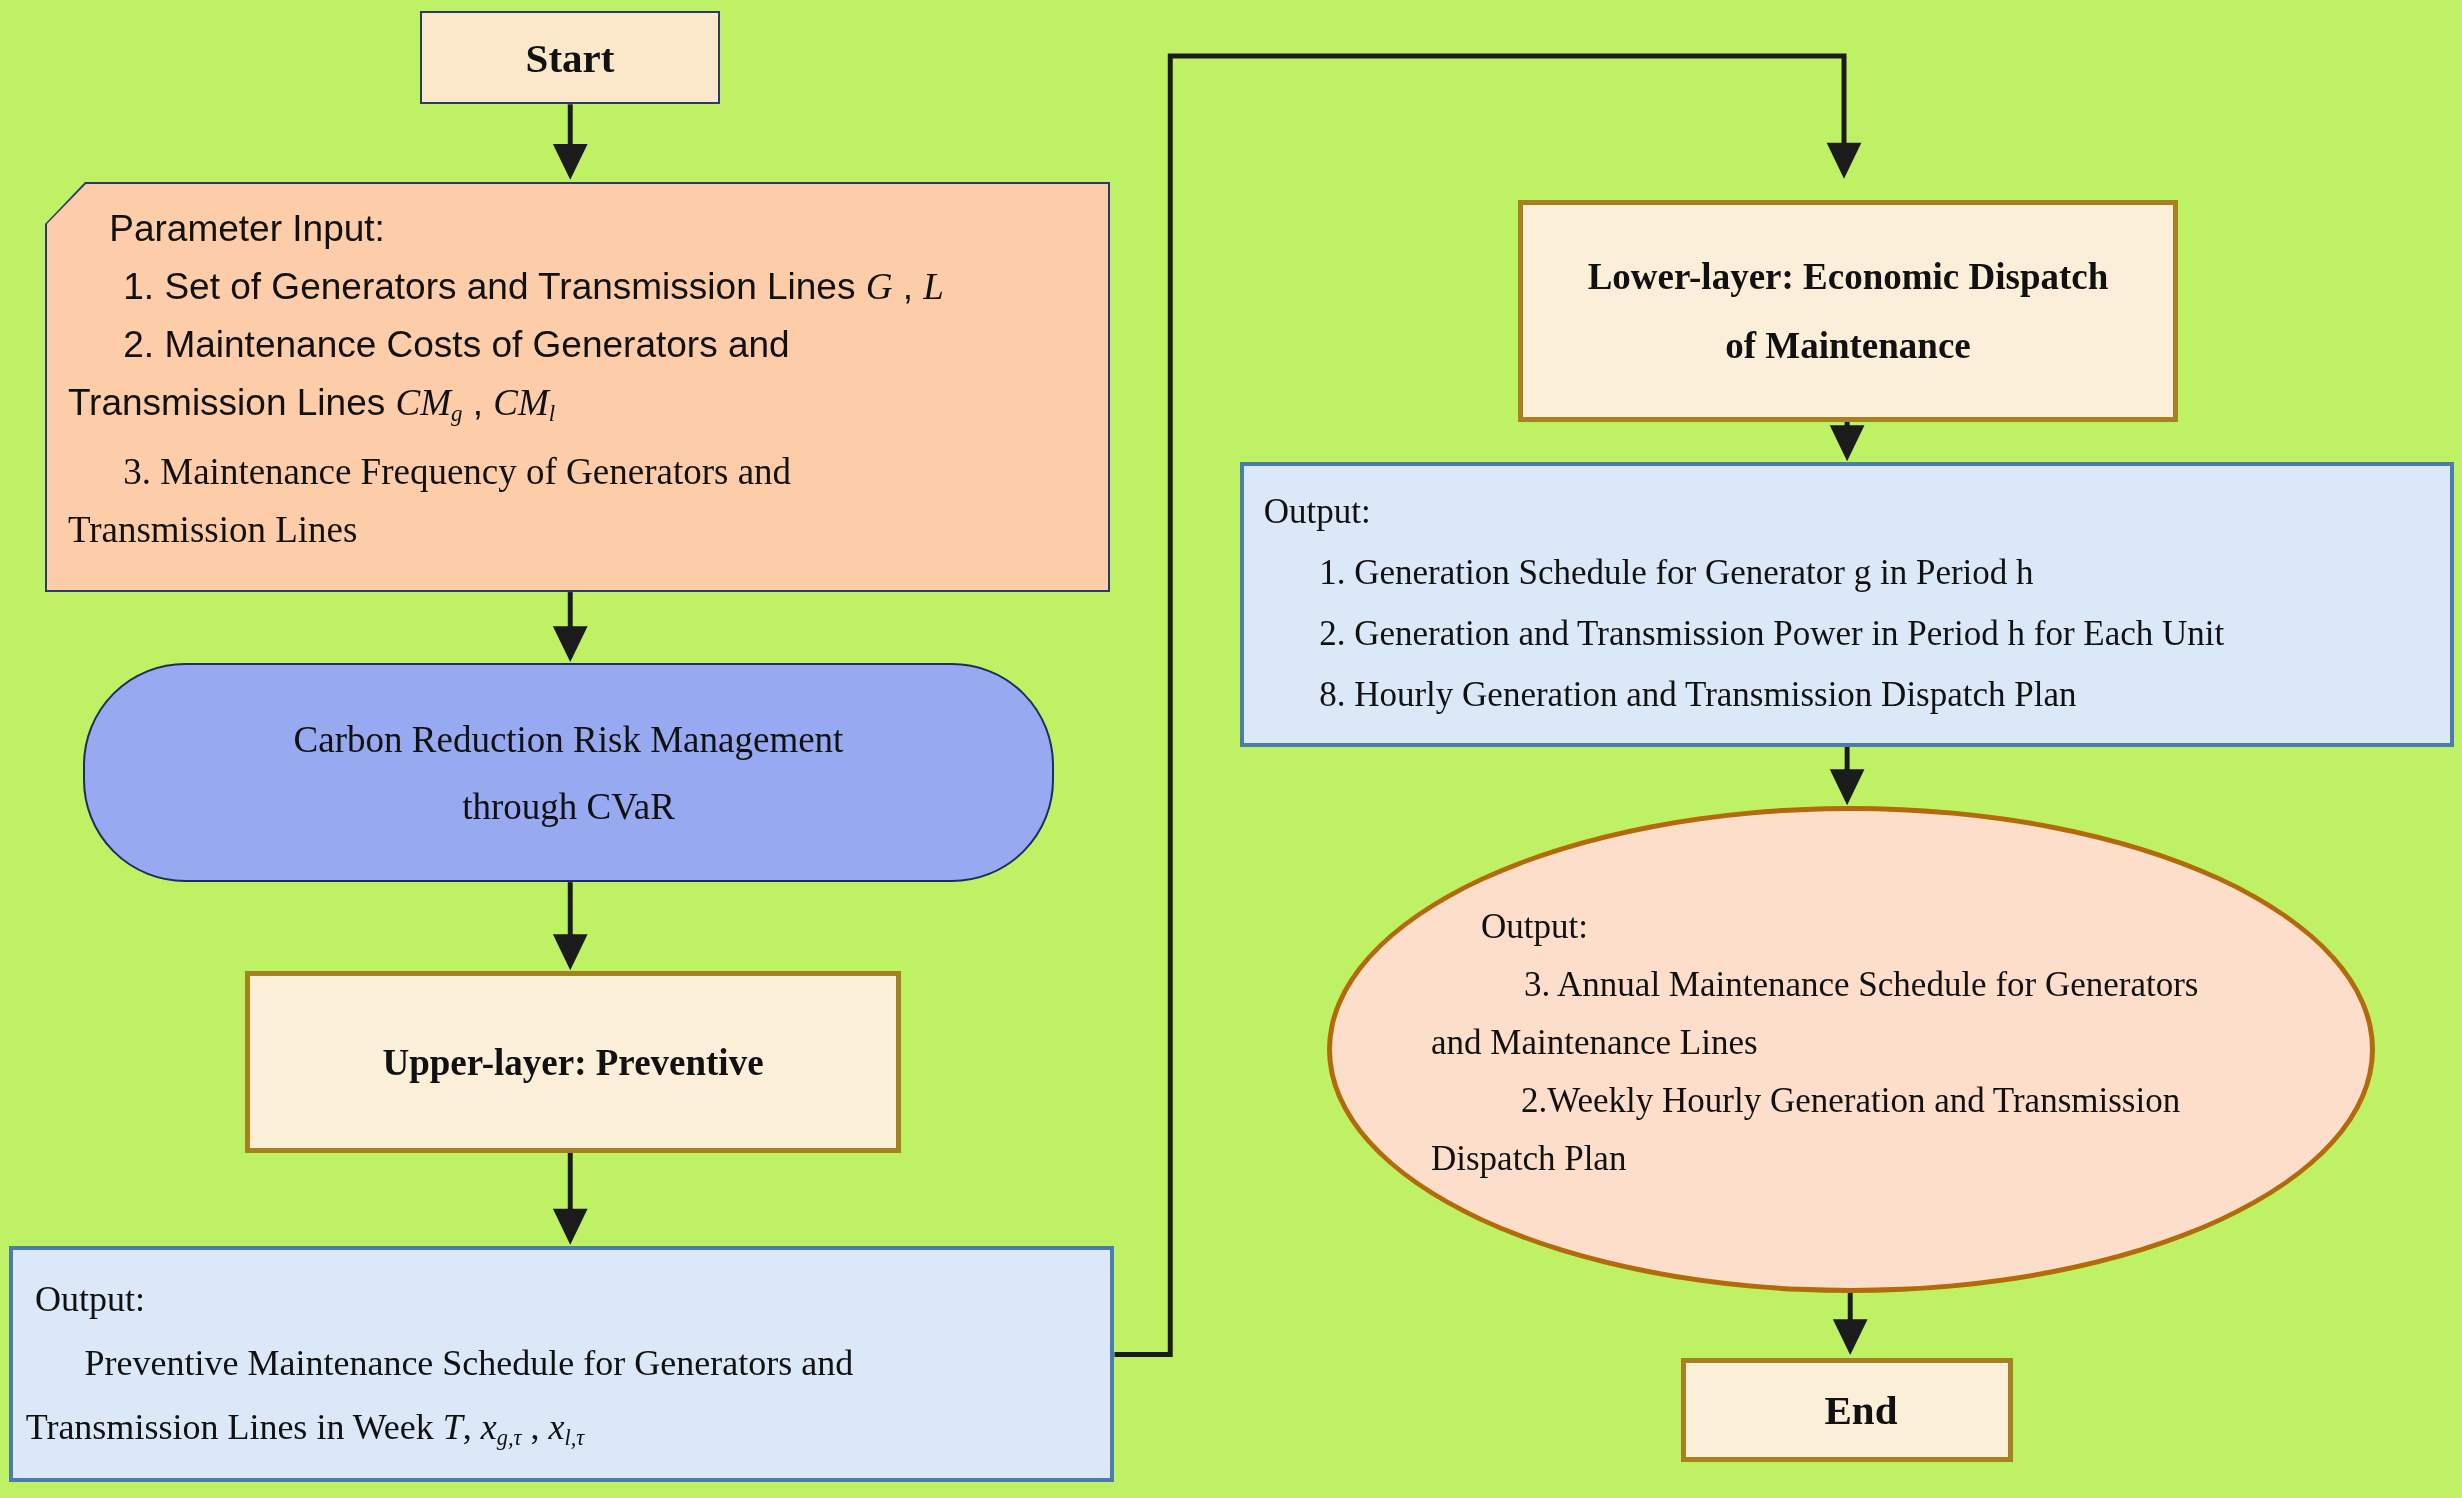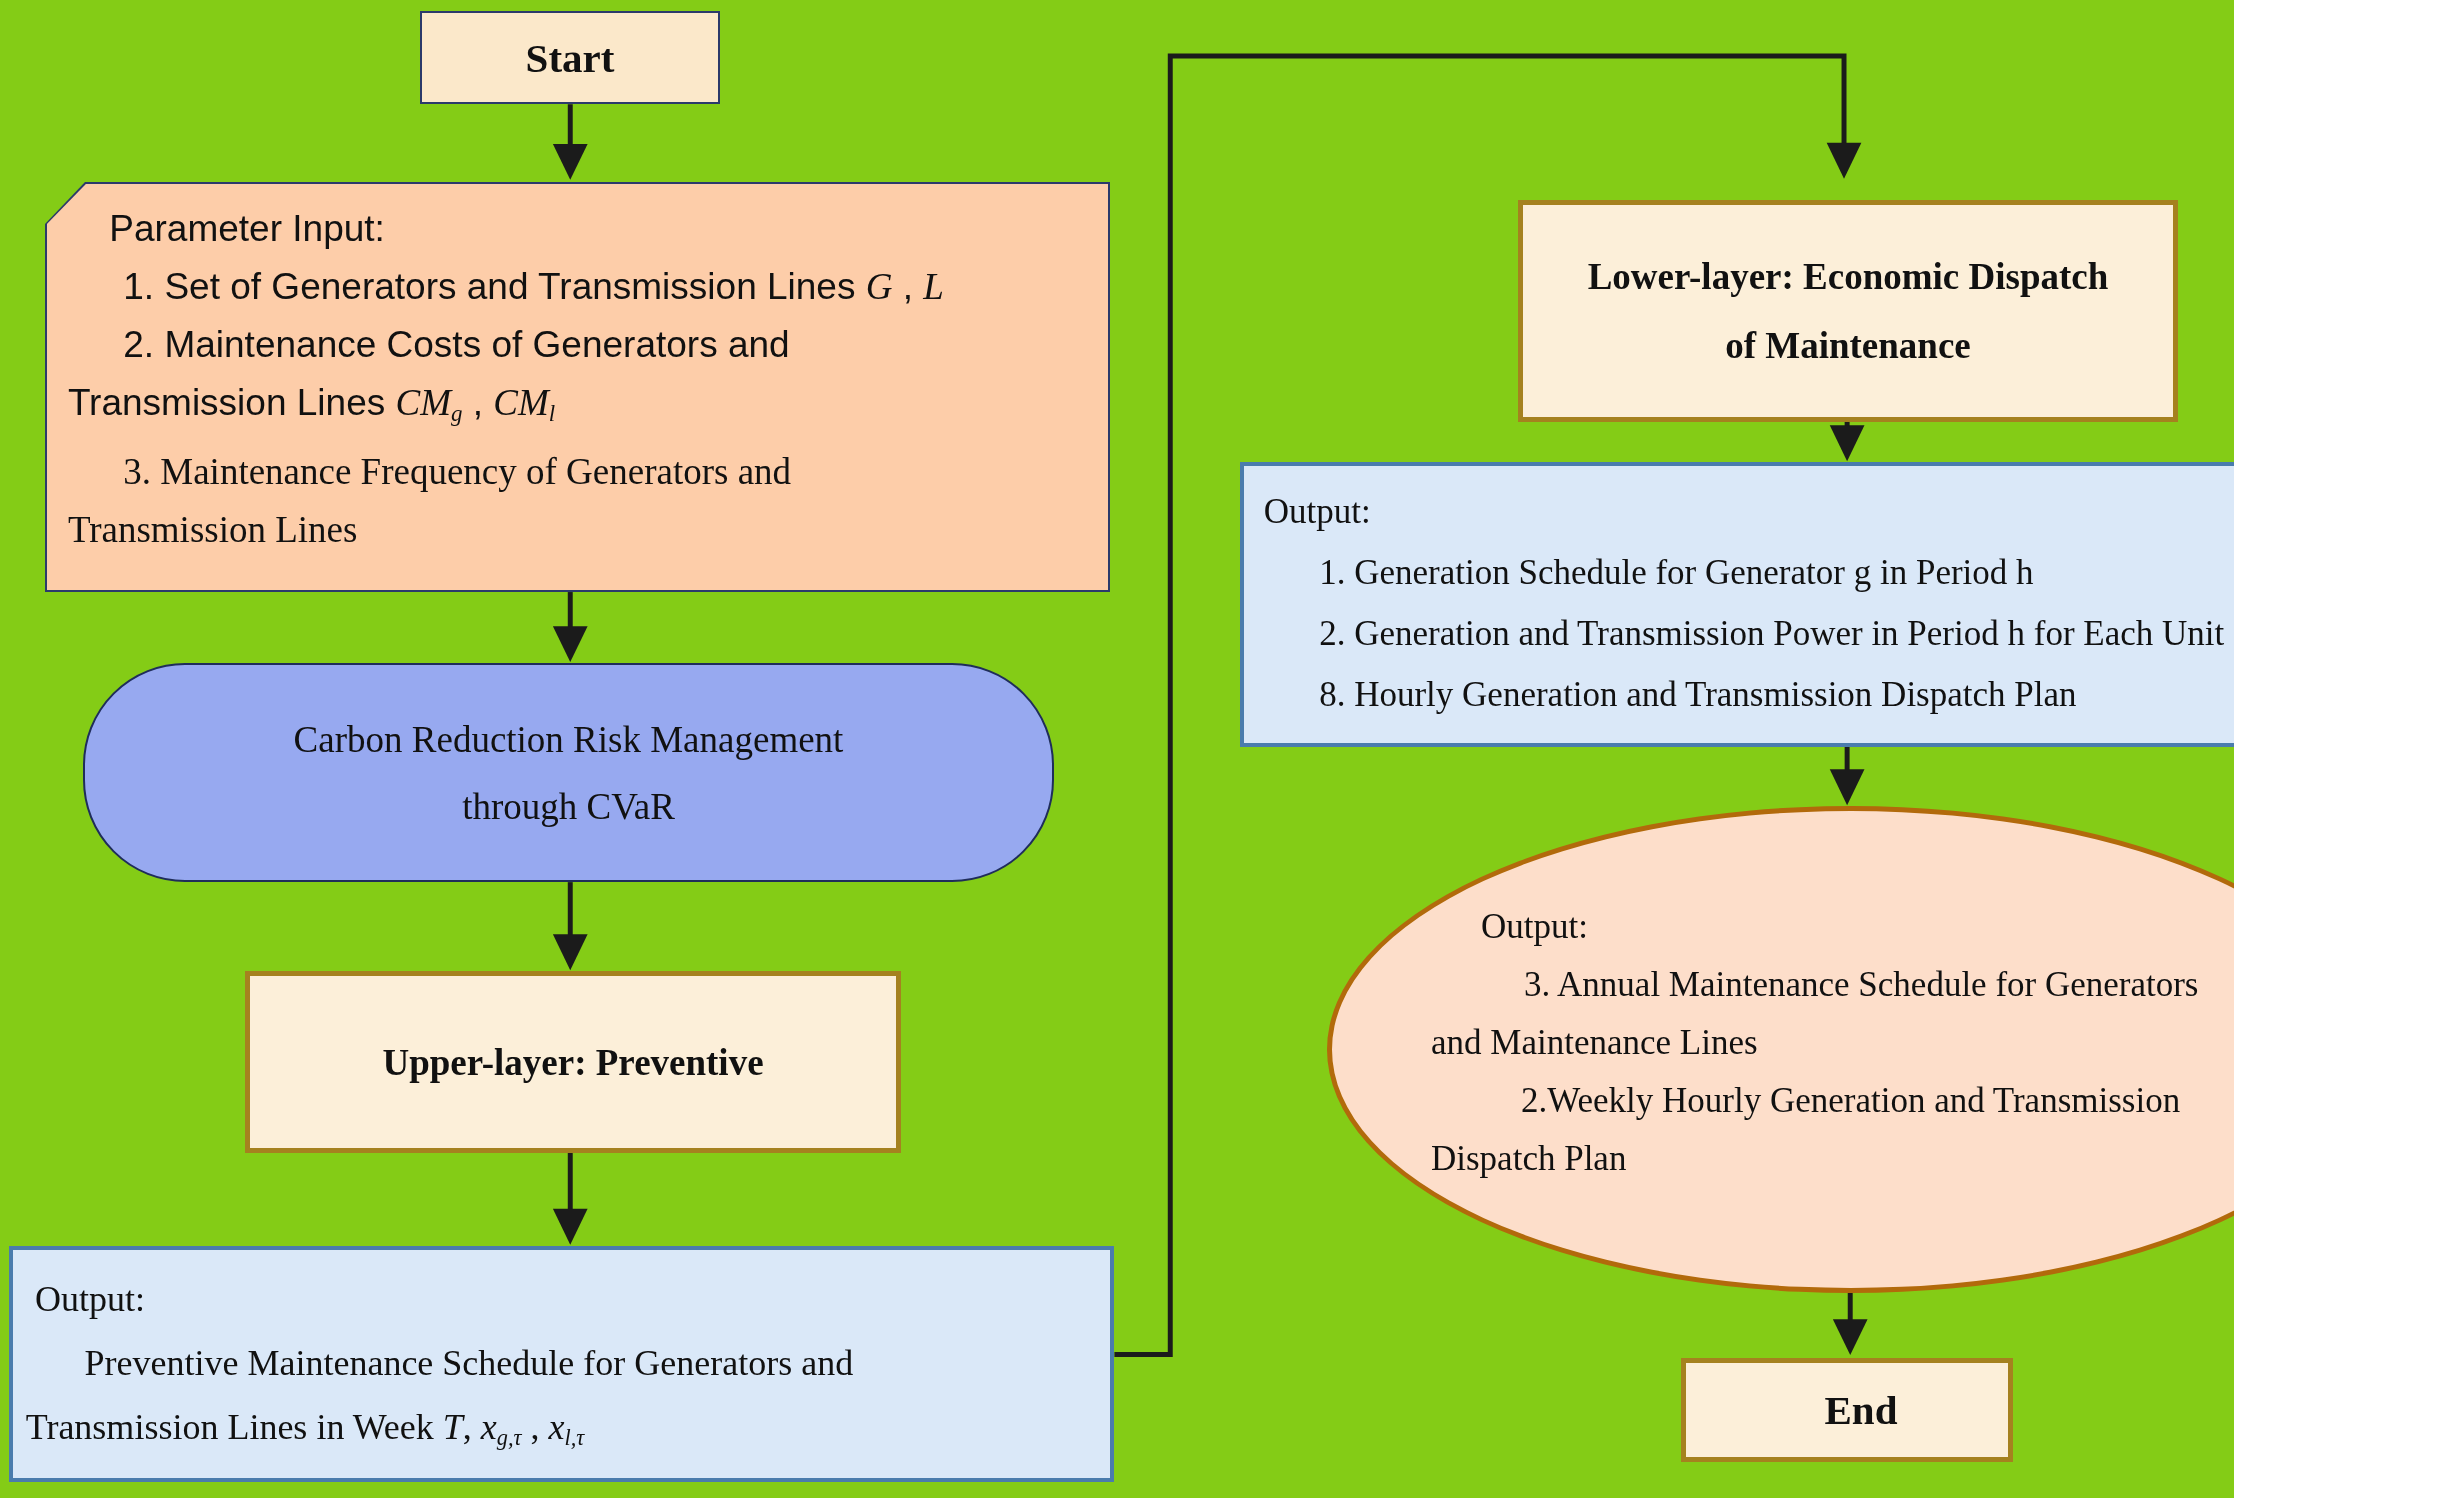--- a/index.html
+++ b/index.html
@@ -1,16 +1,16 @@
 <!DOCTYPE html>
 <html style="font-size:10px"><head>
 <meta charset="utf-8">
 <style>
   html,body{margin:0;padding:0;background:#ffffff;}
-  #canvas{position:relative;width:2234px;height:1499px;background:#84cc16;overflow:hidden;
+  #canvas{position:relative;width:2462px;height:1499px;background:#bef264;overflow:hidden;
           font-family:"Liberation Serif",serif;color:#111;}
   .wires{position:absolute;left:0;top:0;z-index:1;}
   .node{position:absolute;z-index:2;box-sizing:border-box;}
 
   
   .start-box{left:420px;top:11px;width:300px;height:93px;background:#FBE8CA;border:2.5px solid #2B3A6B;
              display:flex;align-items:center;justify-content:center;}
   .end-box{left:1681px;top:1358px;width:332px;height:104px;background:#FCEFD9;border:5px solid #A5811F;
              display:flex;align-items:center;justify-content:center;padding-left:28px;}
   .terminal-label{font-weight:bold;font-size:41px;}

